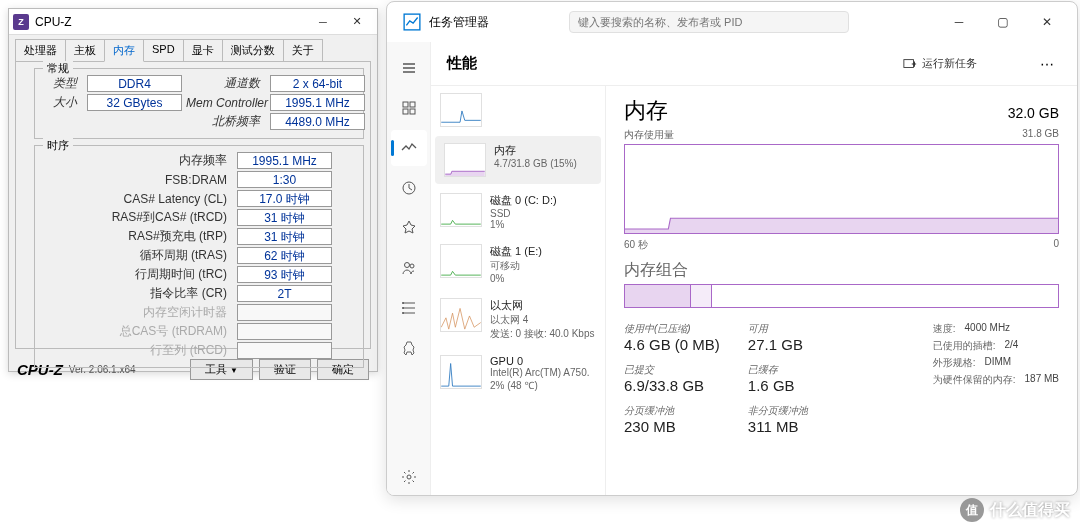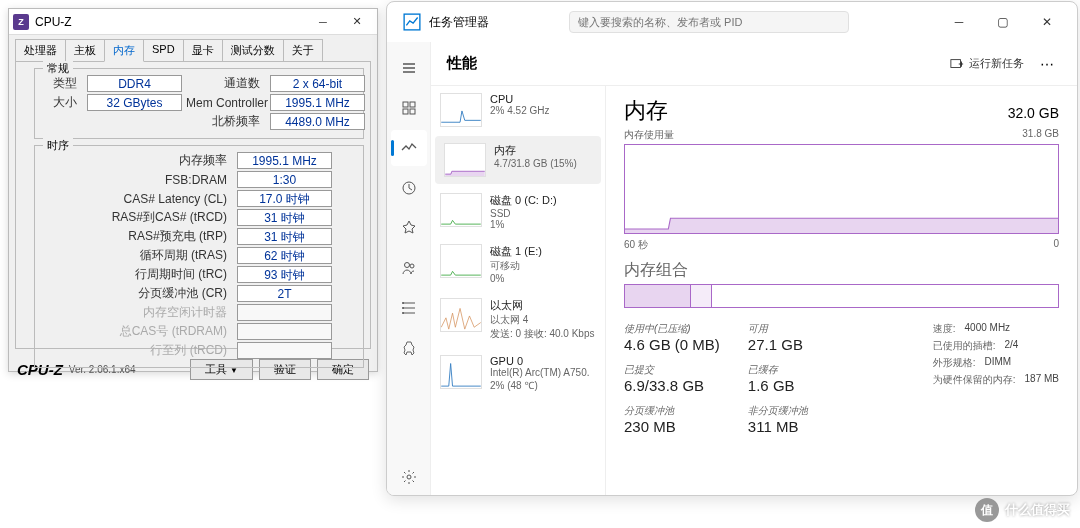--- a/index.html
+++ b/index.html
@@ -15,21 +15,21 @@
 .cpuz-tabs { display: flex; padding: 4px 6px 0; gap: 0; background: #f0f0f0; }
 .cpuz-tab { padding: 3px 8px; border: 1px solid #bbb; border-bottom: none; background: #f0f0f0; font-size: 11px; margin-right: -1px; position: relative; }
 .cpuz-tab.active { background: #f0f0f0; z-index: 2; color: #0066cc; border-bottom: 1px solid #f0f0f0; margin-bottom: -1px; }
 .cpuz-body { border: 1px solid #bbb; margin: 0 6px 6px; padding: 6px; background: #f0f0f0; height: 288px; }
 .fieldset { border: 1px solid #bbb; padding: 6px 8px 8px; margin-bottom: 6px; position: relative; margin-left: 12px; }
 .fieldset .legend { position: absolute; top: -8px; left: 8px; background: #f0f0f0; padding: 0 4px; font-size: 11px; }
 .lbl { text-align: right; padding-right: 6px; color: #333; }
 .val { border: 1px solid #999; background: #fff; padding: 1px 4px; color: #003399; text-align: center; height: 17px; line-height: 14px; }
 .val.gray { color: #999; background: #f8f8f8; }
 .general-grid { display: grid; grid-template-columns: 40px 95px 80px 95px; gap: 2px 4px; align-items: center; }
-.general-grid .lbl { white-space: nowrap; }
+.general-grid .lbl { white-space: nowrap; font-style: italic; }
 .timing-grid { display: grid; grid-template-columns: 140px 95px; gap: 2px 4px; align-items: center; }
 .cpuz-footer { display: flex; align-items: center; padding: 4px 8px; gap: 6px; }
 .cpuz-logo { font-style: italic; font-weight: bold; font-size: 15px; color: #000; }
 .cpuz-ver { font-size: 10px; color: #555; flex: 1; }
 .cpuz-btn { border: 1px solid #999; background: #e8e8e8; padding: 2px 14px; font-size: 11px; }
 
 
 .tm-window { position: absolute; left: 386px; top: 1px; width: 692px; height: 495px; border: 1px solid #ccc; background: #fff; box-shadow: 0 4px 16px rgba(0,0,0,.12); border-radius: 8px; overflow: hidden; }
 .tm-title { height: 40px; display: flex; align-items: center; padding: 0 8px; }
 .tm-title .ico { width: 18px; height: 18px; margin: 0 8px; }
@@ -38,21 +38,21 @@
 .tm-winbtns { display: flex; margin-left: auto; }
 .tm-winbtns .wbtn { width: 44px; height: 32px; display: flex; align-items: center; justify-content: center; font-size: 12px; color: #333; }
 .tm-main { display: flex; height: calc(100% - 40px); }
 .tm-side { width: 44px; background: #f8f8f8; border-right: 1px solid #eee; display: flex; flex-direction: column; align-items: center; padding-top: 8px; gap: 4px; }
 .tm-side-item { width: 36px; height: 36px; display: flex; align-items: center; justify-content: center; border-radius: 4px; color: #555; }
 .tm-side-item.active { background: #fff; position: relative; }
 .tm-side-item.active::before { content: ''; position: absolute; left: 0; top: 10px; bottom: 10px; width: 3px; background: #0078d4; border-radius: 2px; }
 .tm-side-item svg { width: 16px; height: 16px; }
 .tm-side .spacer { flex: 1; }
 .tm-content { flex: 1; display: flex; flex-direction: column; }
-.tm-header { height: 44px; display: flex; align-items: center; padding: 0 16px; border-bottom: 1px solid #eee; }
+.tm-header { height: 44px; display: flex; align-items: center; padding: 0 16px; border-bottom: 1px solid #eee; gap: 47px; }
 .tm-header .htitle { font-size: 15px; font-weight: 600; flex: 1; }
 .tm-header .newtask { font-size: 11px; color: #333; display: flex; align-items: center; gap: 5px; margin-right: 10px; }
 .tm-header .dots { font-size: 14px; padding: 0 6px; letter-spacing: 1px; }
 .tm-panes { flex: 1; display: flex; overflow: hidden; }
 .tm-list { width: 175px; border-right: 1px solid #eee; overflow-y: auto; }
 .tm-item { display: flex; padding: 6px 8px; gap: 8px; border: 1px solid transparent; }
 .tm-item.active { background: #f0f0f0; border-radius: 4px; margin: 2px 4px; }
 .tm-thumb { width: 42px; height: 34px; border: 1px solid #e0e0e0; background: #fff; position: relative; overflow: hidden; }
 .tm-thumb svg { width: 100%; height: 100%; }
 .tm-item-txt { flex: 1; min-width: 0; }
@@ -76,21 +76,21 @@
 .tm-stats-left { display: grid; grid-template-columns: auto auto; gap: 10px 28px; }
 .stat .slabel { font-size: 10px; color: #666; font-style: italic; }
 .stat .sval { font-size: 15px; color: #222; }
 .tm-stats-right { font-size: 10px; color: #444; margin-left: auto; }
 .tm-stats-right .srow { display: flex; gap: 9px; margin-bottom: 3px; }
 .tm-stats-right .sk { color: #666; white-space: nowrap; }
 
 
 .watermark { position: absolute; right: 10px; bottom: 6px; display: flex; align-items: center; gap: 6px; color: #fff; opacity: .85; }
 .watermark .badge { width: 24px; height: 24px; border-radius: 50%; background: #888; display: flex; align-items: center; justify-content: center; font-size: 12px; font-weight: bold; }
-.watermark .txt { font-size: 13px; font-weight: bold; text-shadow: 0 0 3px rgba(0,0,0,.5); }
+.watermark .txt { font-size: 16px; font-weight: bold; text-shadow: 0 0 3px rgba(0,0,0,.5); }
 </style>
 </head>
 <body>
 
 <div class="cpuz-window">
   <div class="cpuz-title">
     <div class="ico">Z</div>
     <div class="ttl">CPU-Z</div>
     <div class="winbtns">
       <div class="wbtn">─</div>
@@ -134,21 +134,21 @@
           <div class="lbl">CAS# Latency (CL)</div>
           <div class="val">17.0 时钟</div>
           <div class="lbl">RAS#到CAS# (tRCD)</div>
           <div class="val">31 时钟</div>
           <div class="lbl">RAS#预充电 (tRP)</div>
           <div class="val">31 时钟</div>
           <div class="lbl">循环周期 (tRAS)</div>
           <div class="val">62 时钟</div>
           <div class="lbl">行周期时间 (tRC)</div>
           <div class="val">93 时钟</div>
-          <div class="lbl">分页缓冲池 (CR)</div>
+          <div class="lbl">指令比率 (CR)</div>
           <div class="val">2T</div>
           <div class="lbl" style="color: rgb(170, 170, 170);">内存空闲计时器</div>
           <div class="val gray"></div>
           <div class="lbl" style="color: rgb(170, 170, 170);">总CAS号 (tRDRAM)</div>
           <div class="val gray"></div>
           <div class="lbl" style="color: rgb(170, 170, 170);">行至列 (tRCD)</div>
           <div class="val gray"></div>
         </div>
     </div>
   </div>
@@ -245,25 +245,20 @@
           <span>运行新任务</span>
         </div>
         <div class="dots">⋯</div>
       </div>
       <div class="tm-panes">
         <div class="tm-list" id="tm-list">
             <div class="tm-item">
               <div class="tm-thumb"><svg viewBox="0 0 42 34">
                   <polyline points="0,30 20,30 22,18 25,28 42,28" fill="none" stroke="#3b82c4" stroke-width="1"></polyline>
                 </svg></div>
-    <div class="tm-item-txt">
-      <div class="tm-item-name">CPU</div>
-      <div class="tm-item-sub">2% 4.52 GHz</div>
-
-    </div>
             </div>
             <div class="tm-item active">
               <div class="tm-thumb"><svg viewBox="0 0 42 34">
                   <path d="M0 32 L6 32 L7 29 L42 29 L42 34 L0 34 Z" fill="#e8d5f0"></path>
                   <polyline points="0,32 6,32 7,29 42,29" fill="none" stroke="#a968c8" stroke-width="1"></polyline>
                 </svg></div>
     <div class="tm-item-txt">
       <div class="tm-item-name">内存</div>
       <div class="tm-item-sub">4.7/31.8 GB (15%)</div>
 

